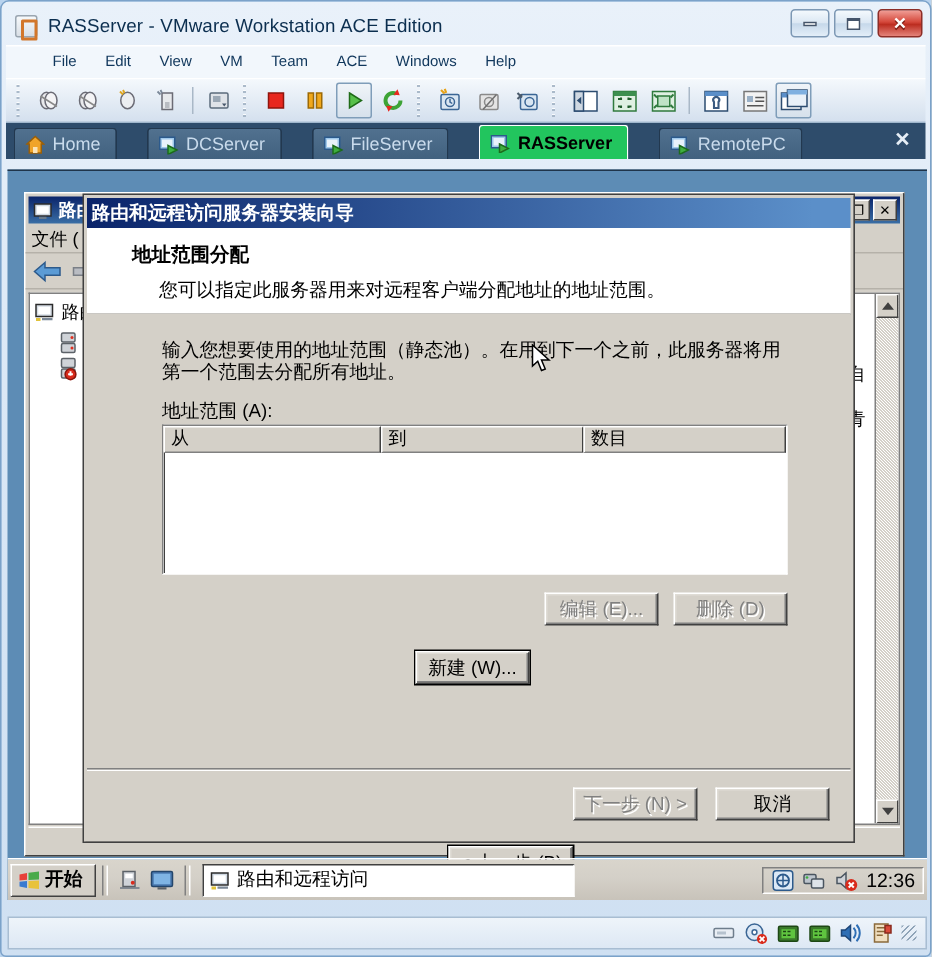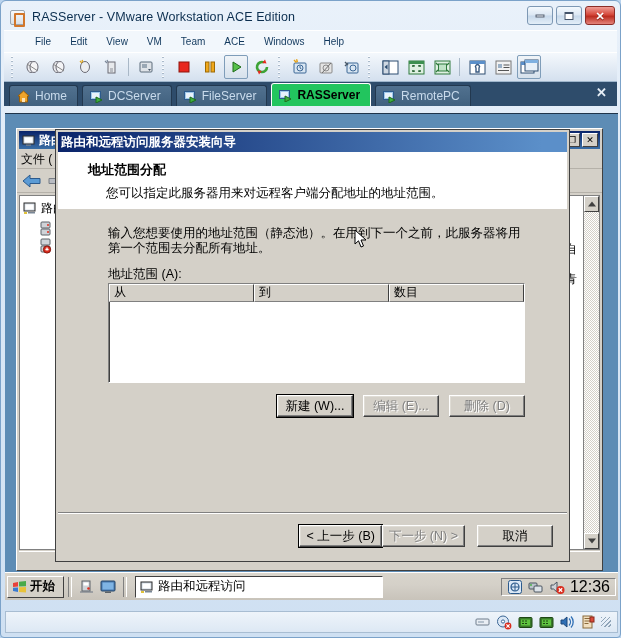--- a/index.html
+++ b/index.html
@@ -91,20 +91,21 @@
   .tb-ico.on{ border:1px solid #7f9db9; background:linear-gradient(180deg,#f0f4f8,#d6e1ec); }
   .tb-sep{ width:1px;height:18px;background:#a9b8c7;margin:0 4px; }
   svg.i{ display:block; }
 
   
   #vm-tabs{
     height:24px;
     background:#2e4c6b;
     display:flex; align-items:flex-end; padding-left:5px;
     position:relative;
+    gap:16px;
   }
   .vtab{
     height:21px; display:flex; align-items:center; gap:5px;
     padding:0 10px 0 7px; margin-right:4px;
     font-size:12px; color:#c9dbec;
     background:linear-gradient(180deg,#51718f,#41617f);
     border:1px solid #22384f; border-bottom:none;
     border-radius:3px 3px 0 0; cursor:default; white-space:nowrap;
   }
   .vtab.active{
@@ -230,21 +231,21 @@
   .w95btn{
     min-width:76px;height:22px;
     background:#d4d0c8;
     border:1px solid;
     border-color:#fff #404040 #404040 #fff;
     box-shadow:inset -1px -1px 0 #808080, inset 1px 1px 0 #dfdcd5;
     font-size:12.5px; color:#000; font-family:"Liberation Sans",sans-serif;
     cursor:default; padding:0 6px; white-space:nowrap;
     display:flex;align-items:center;justify-content:center;
   }
-  .w95btn.def{ box-shadow:inset -1px -1px 0 #808080, inset 1px 1px 0 #dfdcd5, 0 0 0 1px #000; }
+  .w95btn.def{ box-shadow:inset -1px -1px 0 #808080, inset 1px 1px 0 #dfdcd5, 0 0 0 1px #000;margin-top:39px; }
   .w95btn.dis{ color:#808080; text-shadow:1px 1px 0 #fff; }
   #wiz-footer{
     position:absolute; left:0; right:0; bottom:0; height:46px;
     border-top:1px solid #fff; background:#d4d0c8;
   }
   #wiz-footer .sep{ position:absolute;left:0;right:0;top:-2px;height:1px;background:#808080;}
   #wiz-footer .nav{ position:absolute; right:14px; top:11px; display:flex;border-radius:8px; }
   #wiz-footer .nav .w95btn{ min-width:76px; }
   #wiz-footer .nav .grp{ display:flex; margin-right:12px; }
 
@@ -270,21 +271,21 @@
   #tasks{ flex:1; display:flex; align-items:center; padding-left:4px; }
   #task-1{
     width:248px;height:22px;display:flex;align-items:center;gap:4px;padding-left:4px;
     background:#fff;
     border:1px solid; border-color:#404040 #fff #fff #404040;
     font-size:12.5px;color:#000;cursor:default;
   }
   #tray{
     height:18px;display:flex;align-items:center;gap:5px;padding:8px 5px;
     border:1px solid;border-color:#808080 #fff #fff #808080;
-    font-size:16px;color:#000;
+    font-size:13px;color:#000;
   }
 
   
   #vm-status{
     position:absolute; left:4px; bottom:4px; width:613px; height:22px;
     background:linear-gradient(180deg,#eef4fa,#dde8f4);
     border:1px solid #a8bdd2;
     display:flex;align-items:center;justify-content:flex-end;gap:6px;
     padding-right:6px;
   }

